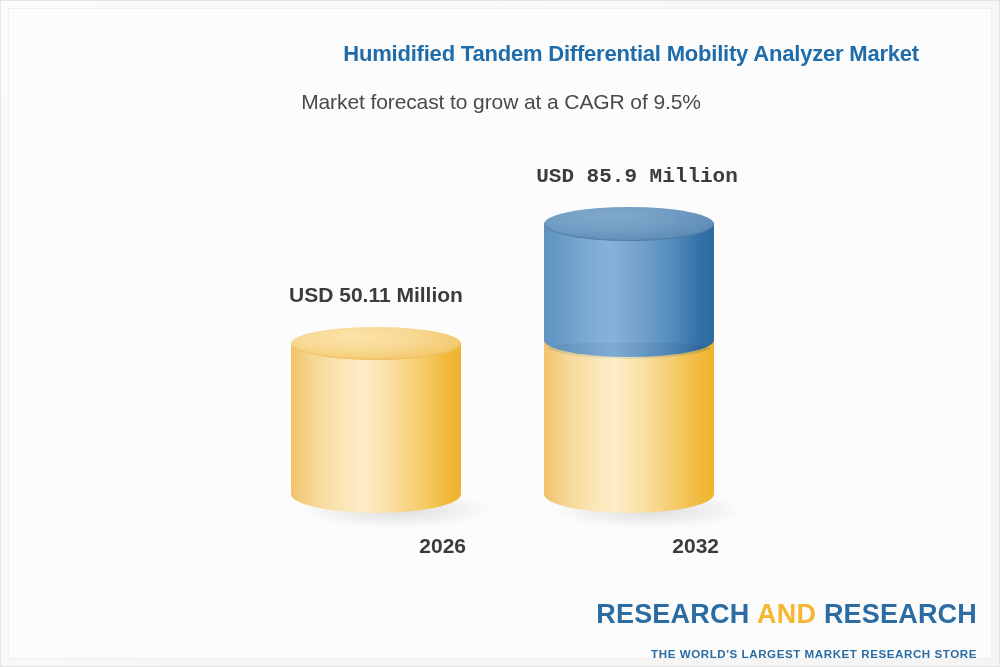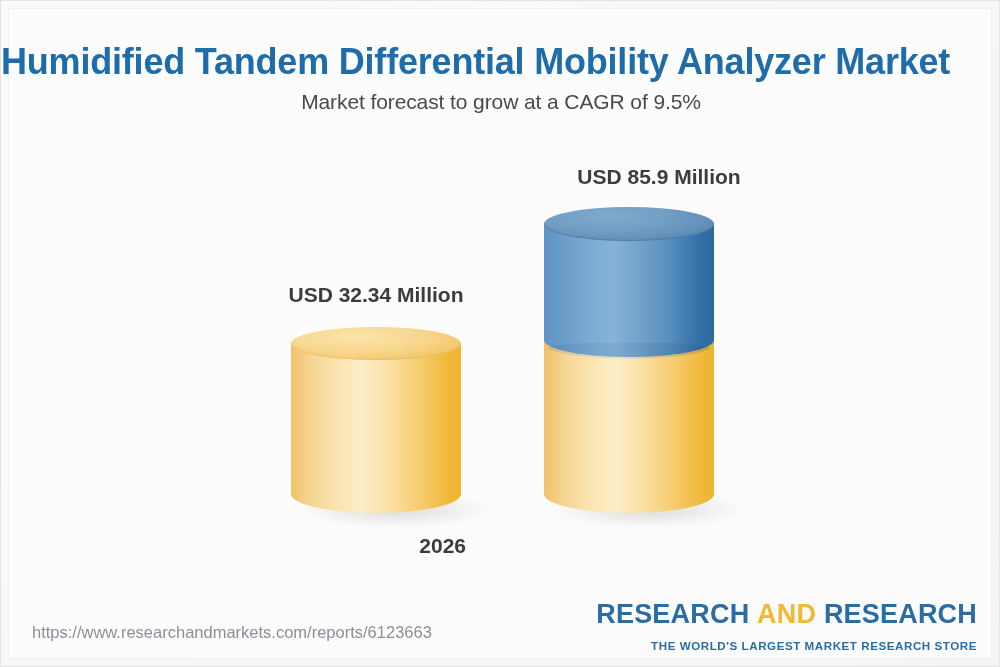--- a/index.html
+++ b/index.html
@@ -31,21 +31,21 @@
     box-shadow: inset 0 0 0 1px #f0f0f0;
   }
 
   
   #chart-title {
     position: absolute;
     top: 40px;
     left: 0;
     width: 918px;
     text-align: right;
-    font-size: 36px;
+    font-size: 22px;
     font-weight: bold;
     color: #1f6cab;
     letter-spacing: -0.2px;
     white-space: nowrap;
   }
   #chart-subtitle {
     position: absolute;
     top: 89px;
     left: 0;
     width: 1000px;
@@ -167,21 +167,21 @@
     line-height: 1;
     white-space: nowrap;
   }
   #brand-name .w1, #brand-name .w3 { color: #2b6ca3; margin-top: 24px; }
   #brand-name .w2 { color: #f5b731; }
   #brand-tagline {
     font-size: 11.6px;
     font-weight: bold;
     color: #2b6ca3;
     letter-spacing: 0.55px;
-    margin-top: 12px;
+    margin-top: 20px;
     line-height: 1;
     white-space: nowrap;
   }
 </style>
 </head>
 <body>
 
 <div id="canvas">
   <div id="frame-inner"></div>
 
@@ -192,41 +192,41 @@
 
   <div class="cylinder" style="left:290px; top:326px; width:170px; height:186px;">
 
     <div class="cyl-body yellow-side" style="top:16px; height:170px; border-bottom-left-radius:50% 19px; border-bottom-right-radius:50% 19px;"></div>
 
     <div class="cyl-bottom-cap" style="top:167px; height:32px; background:linear-gradient(to right,#efc066 0%,#f7dc9f 22%,#fcecc4 42%,#f8d88e 62%,#f1bb43 88%,#eeb42e 100%); clip-path: inset(0 0 0 0 round 50%); opacity:0.0;"></div>
 
     <div class="cyl-top yellow-top" style="top:0px; height:33px;"></div>
   </div>
 
-  <div class="value-label" style="left:260px; top:282px; width:230px;">USD 32.34 Million</div>
+  <div class="value-label" style="left:260px; top:282px; width:230px;">USD 50.11 Million</div>
 
   <div class="cat-label" style="left:285px; top:533px; width:180px;">2026</div>
 
   <div class="cyl-shadow" style="left:553px; top:492px; width:190px; height:34px;"></div>
 
   <div class="cylinder" style="left:543px; top:206px; width:170px; height:306px;">
 
     <div class="cyl-body yellow-side" style="top:134px; height:172px; border-bottom-left-radius:50% 19px; border-bottom-right-radius:50% 19px;"></div>
 
     <div class="cyl-body blue-side" style="top:16px; height:134px; border-bottom-left-radius:50% 17px; border-bottom-right-radius:50% 17px;"></div>
 
     <div class="split-ellipse" style="top:122px; height:30px; background:linear-gradient(to right, rgba(60,105,150,0.18) 0%, rgba(60,105,150,0.10) 45%, rgba(30,80,130,0.22) 100%); clip-path: inset(14px 0 0 0 round 50%);"></div>
 
     <div class="cyl-top blue-top" style="top:0px; height:34px;"></div>
   </div>
 
-  <div class="value-label" style="left:548px; top:164px; width:220px;">USD 85.9 Million</div>
-
-
-  <div id="source-url">https://www.researchandmarkets.com/reports/6123663</div>
+  <div class="value-label" style="left:526px; top:164px; width:220px;font-family:Liberation Mono, monospace;">USD 85.9 Million</div>
+
+  <div class="cat-label" style="left:538px; top:533px; width:180px;">2032</div>
+
 
   <div id="brand-logo">
     <div id="brand-name">
       <span class="w1">RESEARCH</span><span>&nbsp;</span><span class="w2">AND</span><span>&nbsp;</span><span class="w3">RESEARCH</span>
     </div>
     <div id="brand-tagline">THE WORLD'S LARGEST MARKET RESEARCH STORE</div>
   </div>
 </div>
 
 </body></html>

